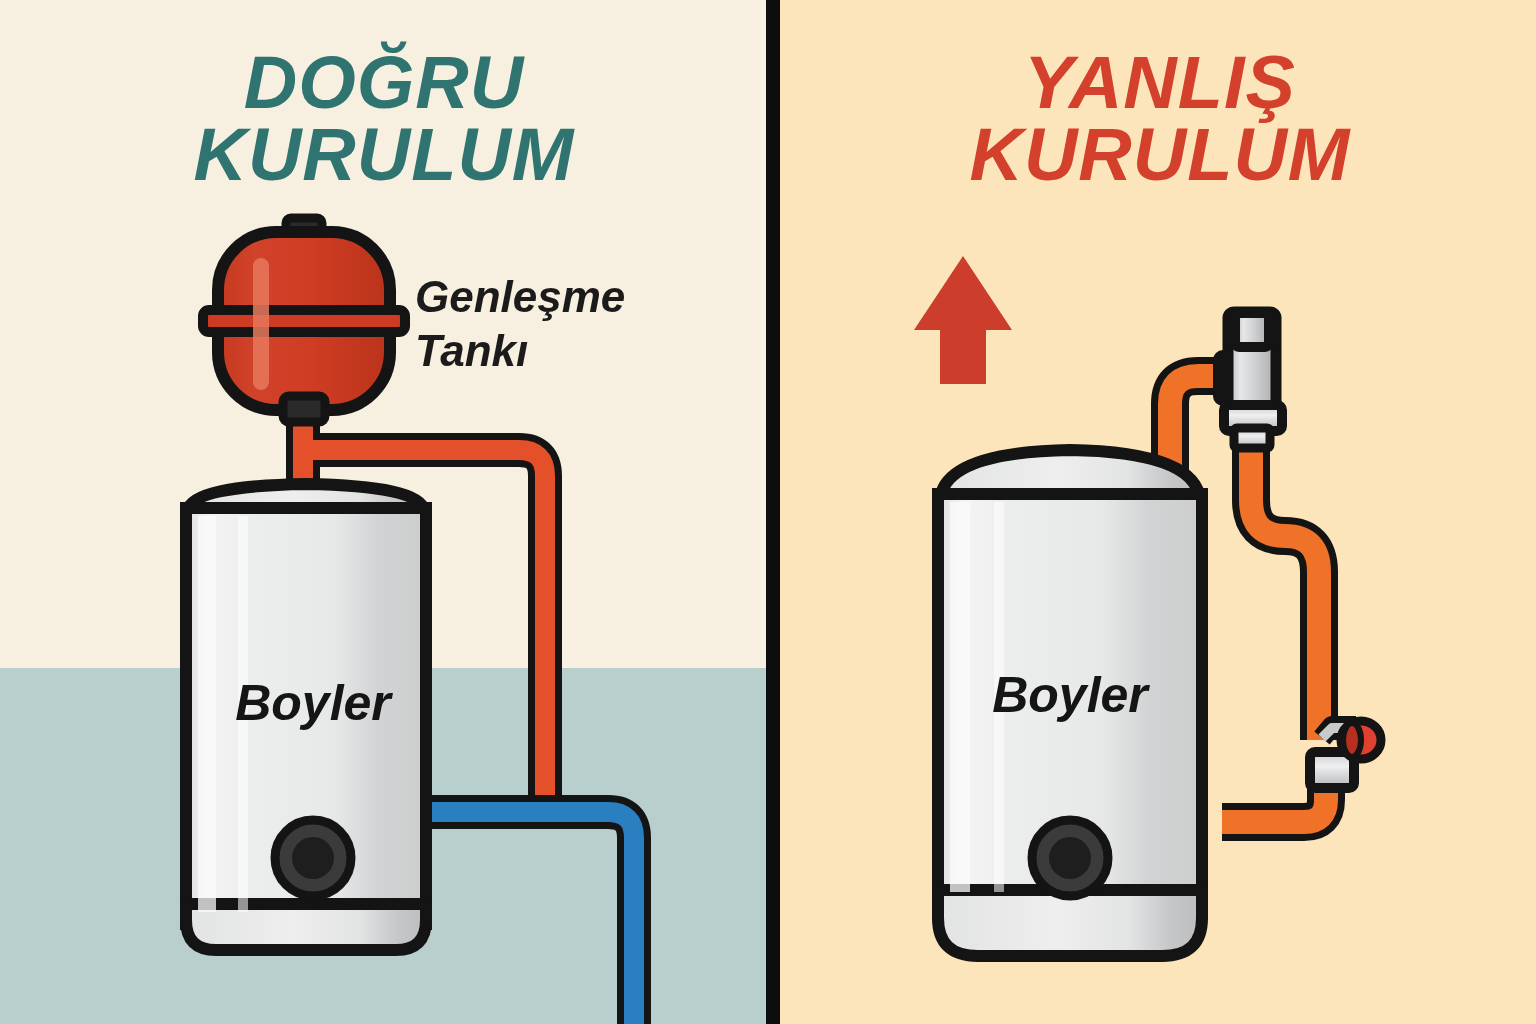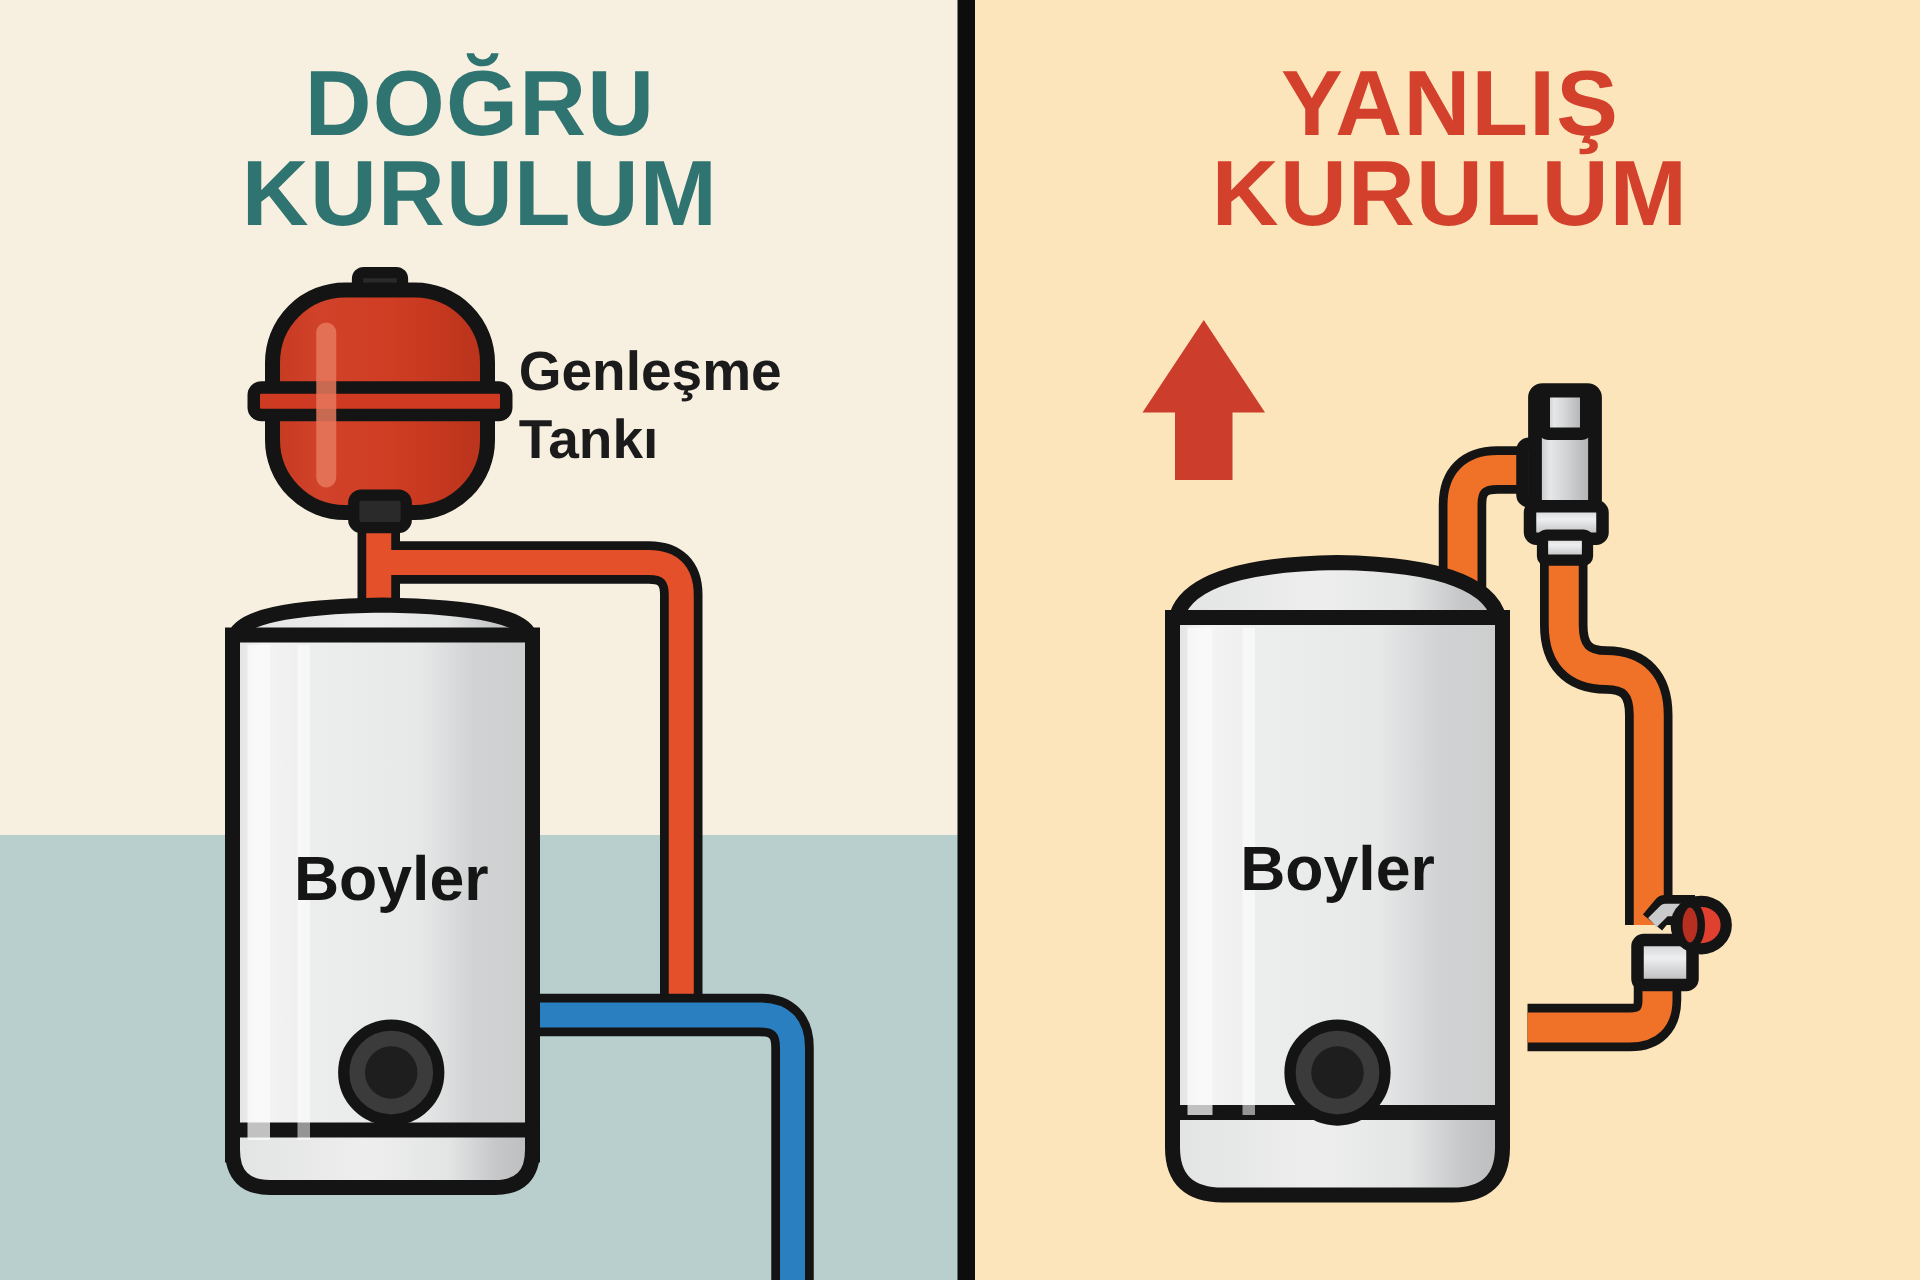--- a/index.html
+++ b/index.html
@@ -1,17 +1,17 @@
 <!DOCTYPE html>
 <html><head>
 <meta charset="utf-8">
 <style>
   html,body{margin:0;padding:0;background:#ffffff;}
   body{width:1536px;height:1024px;overflow:hidden;font-family:"Liberation Sans",sans-serif;}
-  #stage{position:relative;width:1536px;height:860px;}
+  #stage{position:relative;width:1536px;height:860px;font-style:italic;}
   svg#scene{display:block;width:1536px;height:1024px;}
   .ttl{font-family:"Liberation Sans",sans-serif;font-weight:bold;letter-spacing:1px;}
   .lbl{font-family:"Liberation Sans",sans-serif;font-weight:bold;}
 </style>
 </head>
 <body>
 
 <div id="stage">
 <svg id="scene" viewBox="0 0 1536 1024" xmlns="http://www.w3.org/2000/svg">
   <defs>

